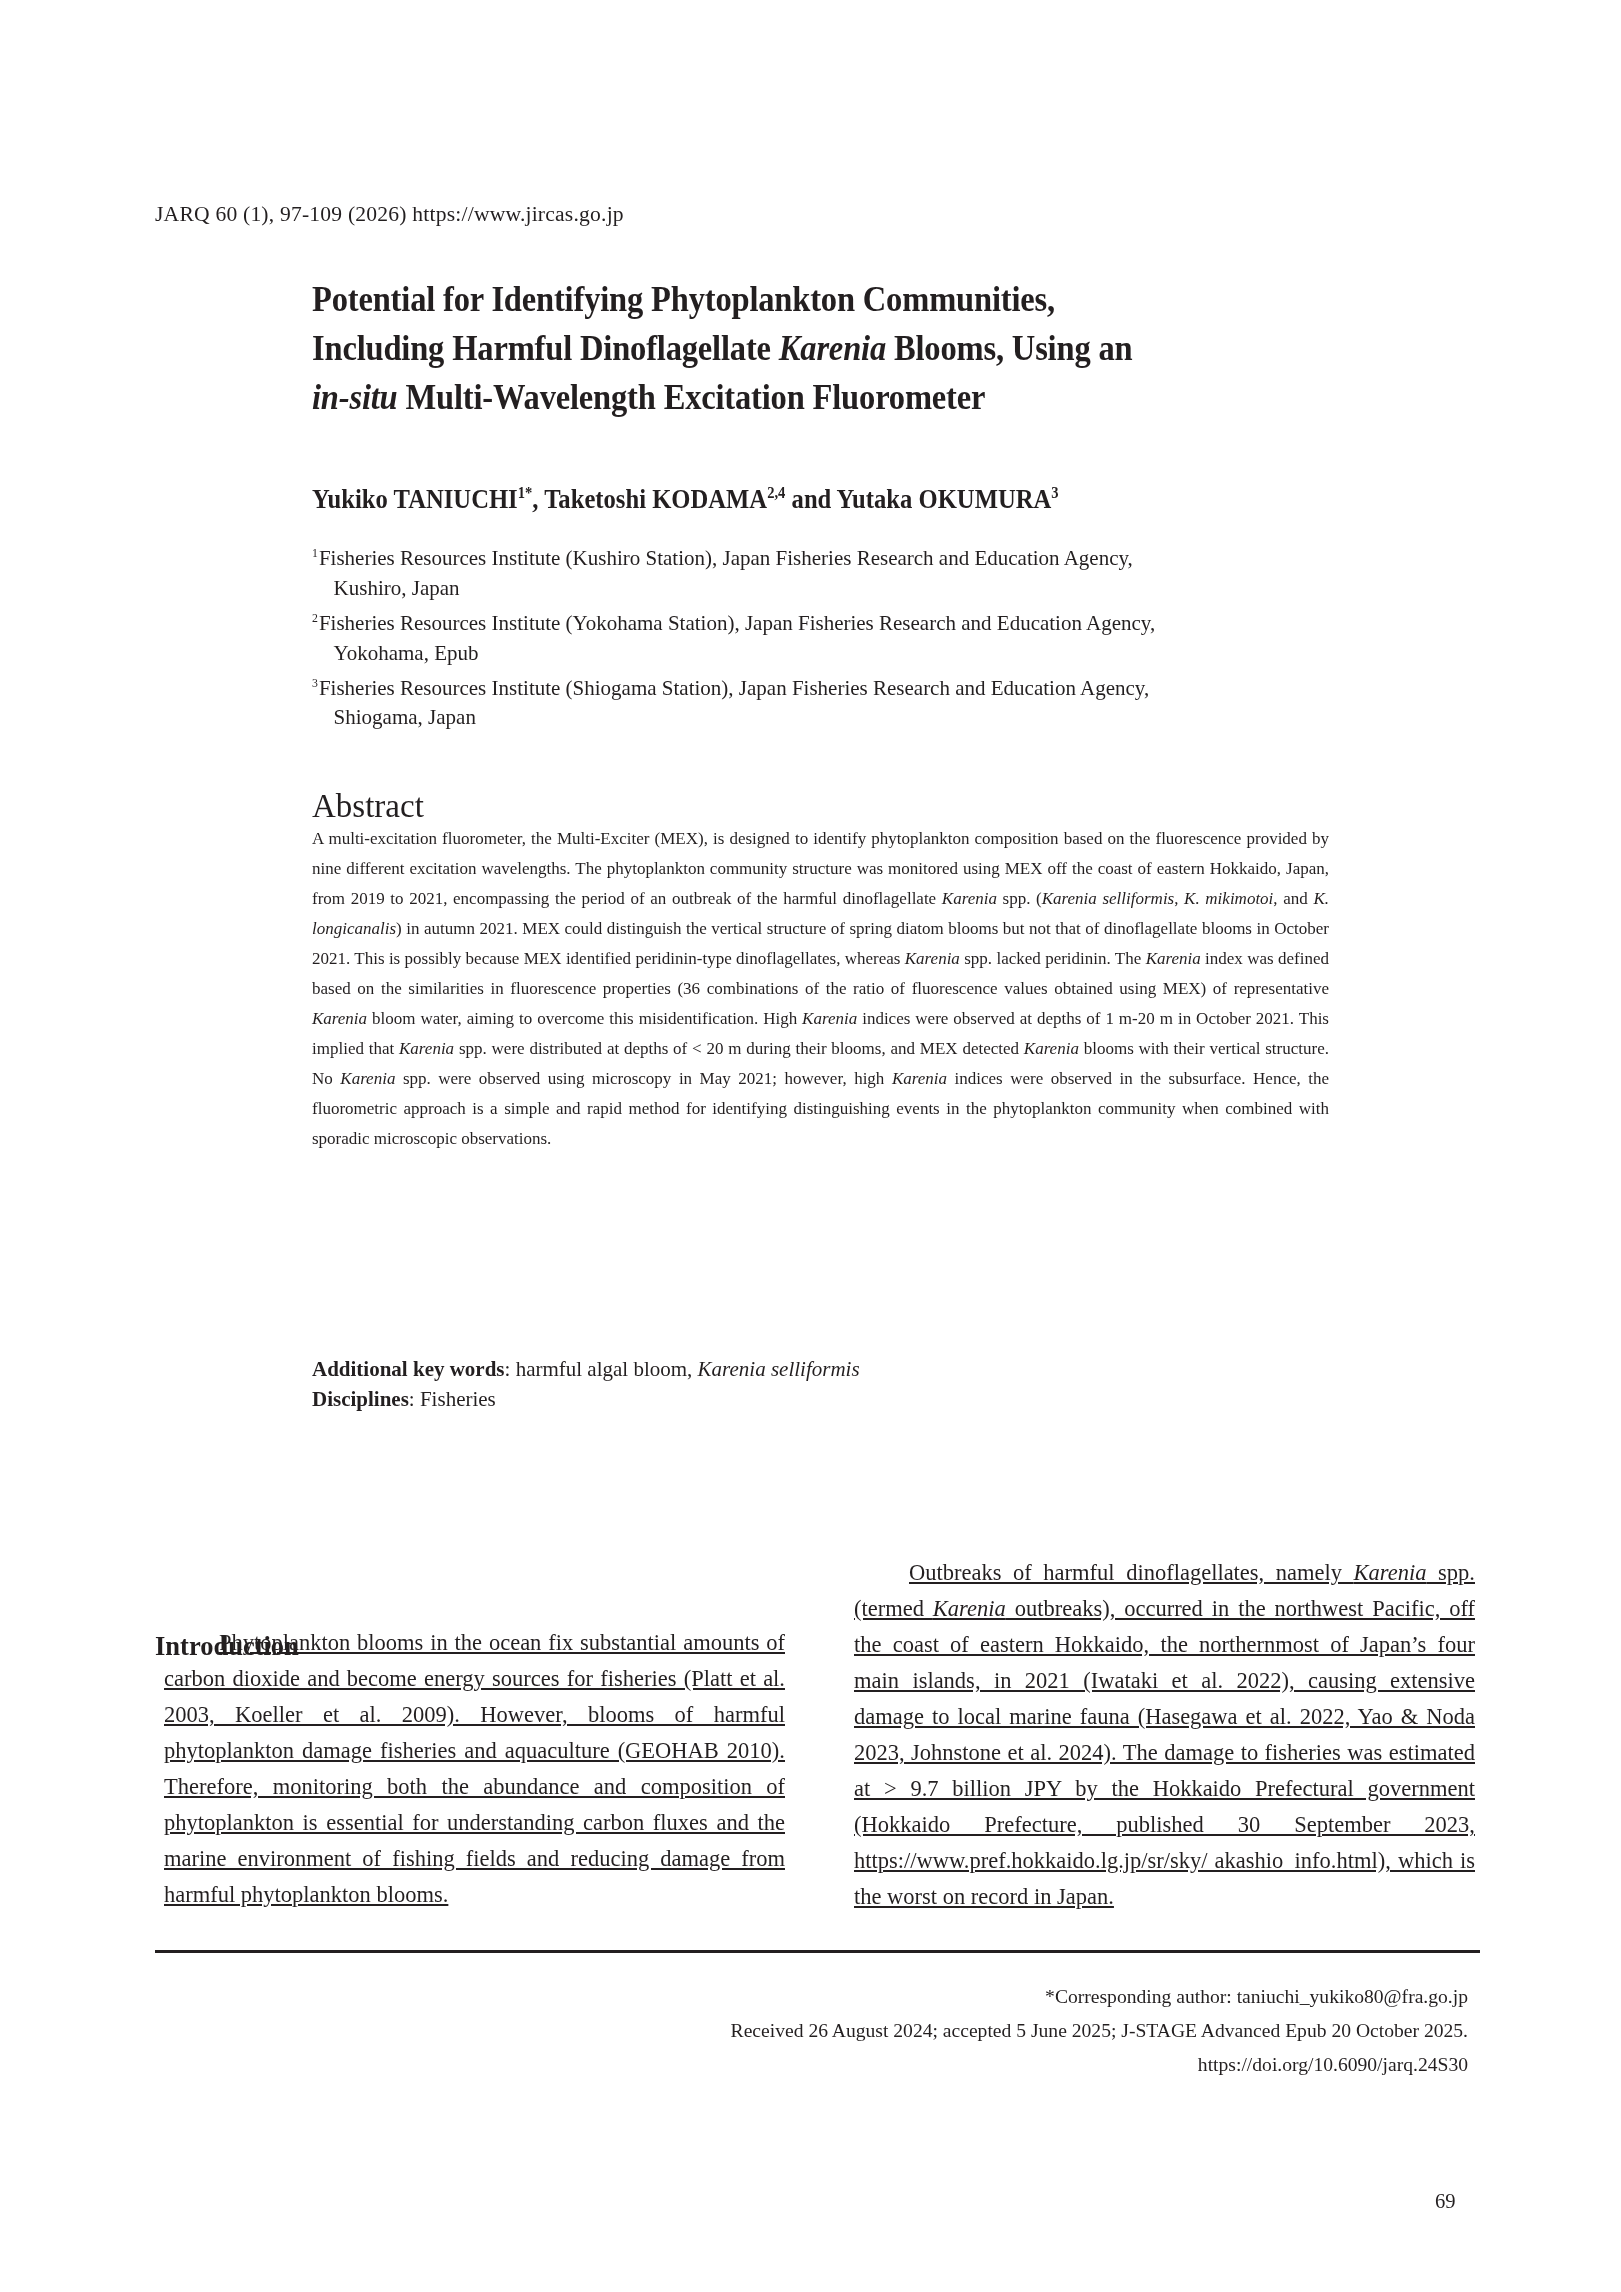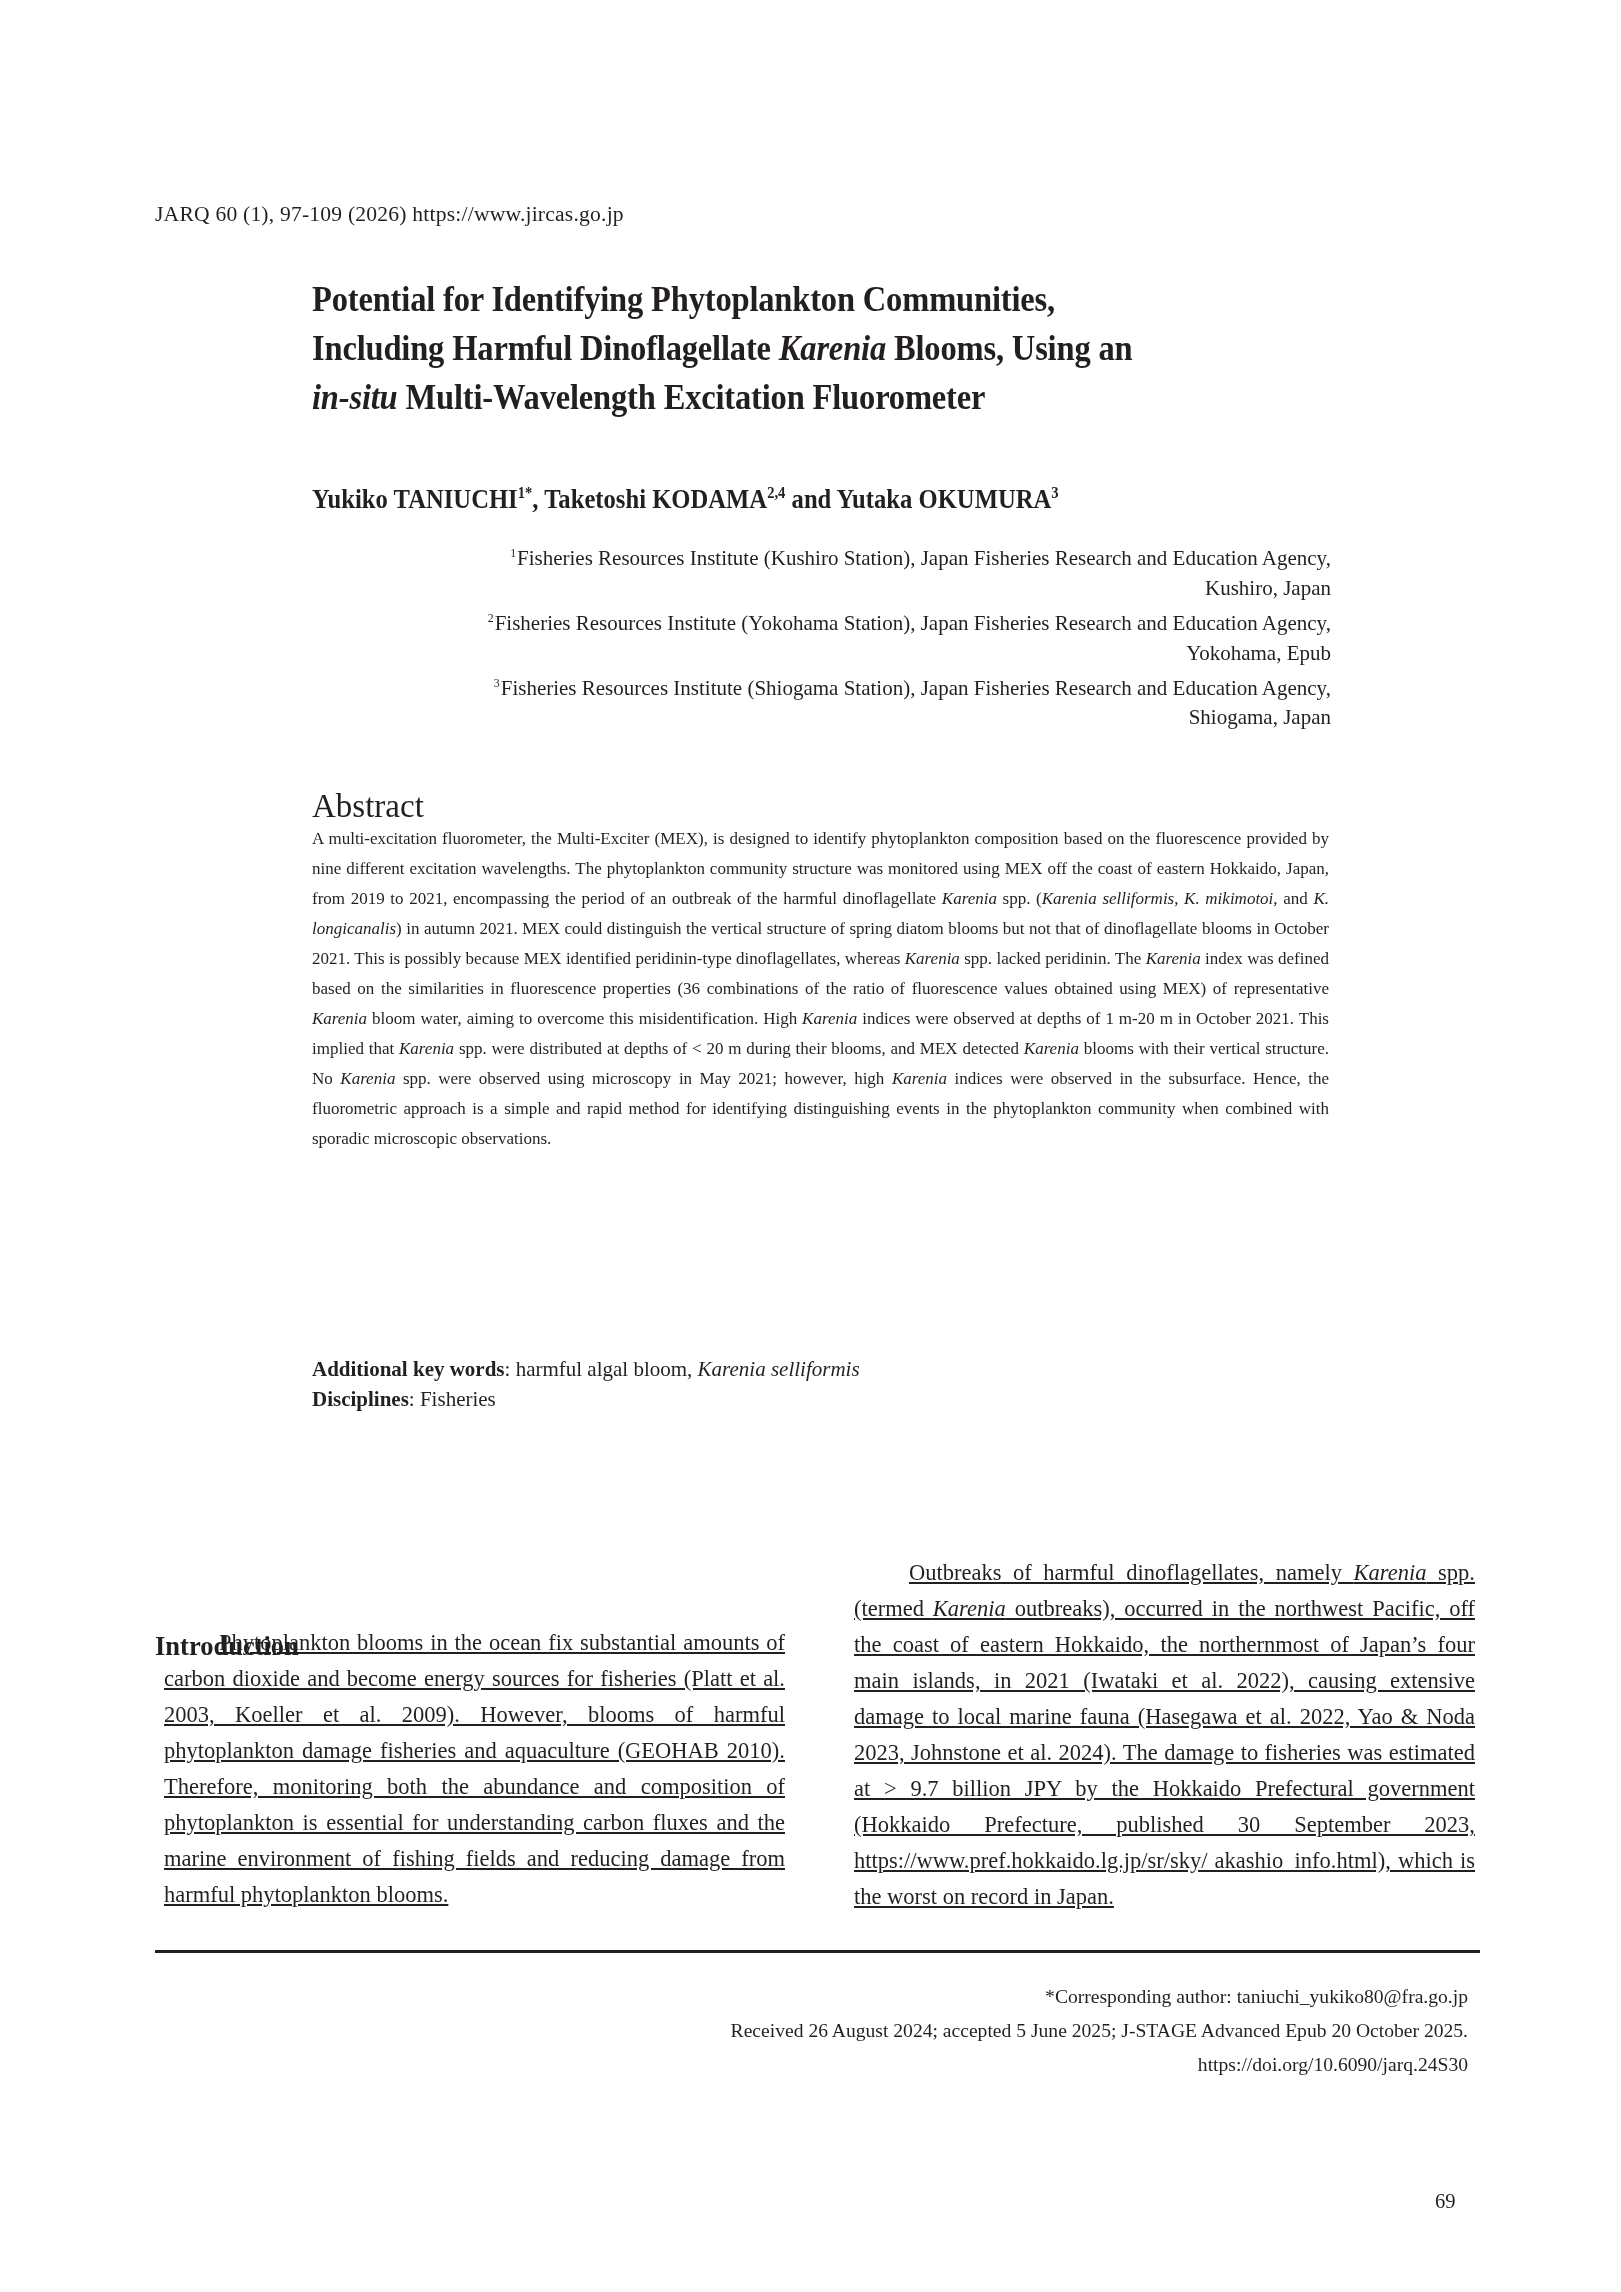--- a/index.html
+++ b/index.html
@@ -6,21 +6,21 @@
   body { width: 1621px; height: 2293px; position: relative; overflow: hidden;
          font-family: "Liberation Serif", "DejaVu Serif", serif; color: #231f20; }
   .abs { position: absolute; }
   .journal-line { left: 155px; top: 202px; font-size: 21.6px; letter-spacing: 0.2px; }
   .title { left: 312px; top: 275px; width: 1039px; font-size: 35px; font-weight: bold;
            line-height: 49px; letter-spacing: -0.2px; transform: scaleX(0.93); transform-origin: left top; white-space: nowrap; }
   .title i { font-style: italic; }
   .authors { left: 312px; top: 484px; font-size: 26.5px; font-weight: bold; transform: scaleX(0.93); transform-origin: left top; white-space: nowrap; }
   .authors sup { font-size: 15.7px; vertical-align: 9.8px; }
   .affils { left: 312px; top: 538px; width: 1019px; font-size: 21px; line-height: 30px; }
-  .affil { padding-left: 11.8px; text-indent: -11.8px; text-align: right; }
+  .affil { padding-left: 11.8px; text-indent: -11.8px; }
   .affil sup { font-size: 11.8px; vertical-align: 7.8px; margin-right: 1px; }
   .affil .city { display: block; text-indent: 0; padding-left: 9.8px; }
   .abstract-head { left: 312px; top: 788px; font-size: 33px; font-weight: normal; }
   .abstract { left: 312px; top: 824px; width: 1017px; font-size: 17px; line-height: 30px; text-align: justify; }
   .abstract i { font-style: italic; }
   .kw { left: 312px; top: 1354px; font-size: 21px; line-height: 30px; }
   .kw b { font-weight: bold; }
   .intro-head { left: 155px; top: 1631px; font-size: 26.5px; font-weight: bold; }
   .col { font-size: 22.5px; line-height: 36px; text-align: justify; width: 639px; }
   .col-left { left: 155px; top: 1616px; }

